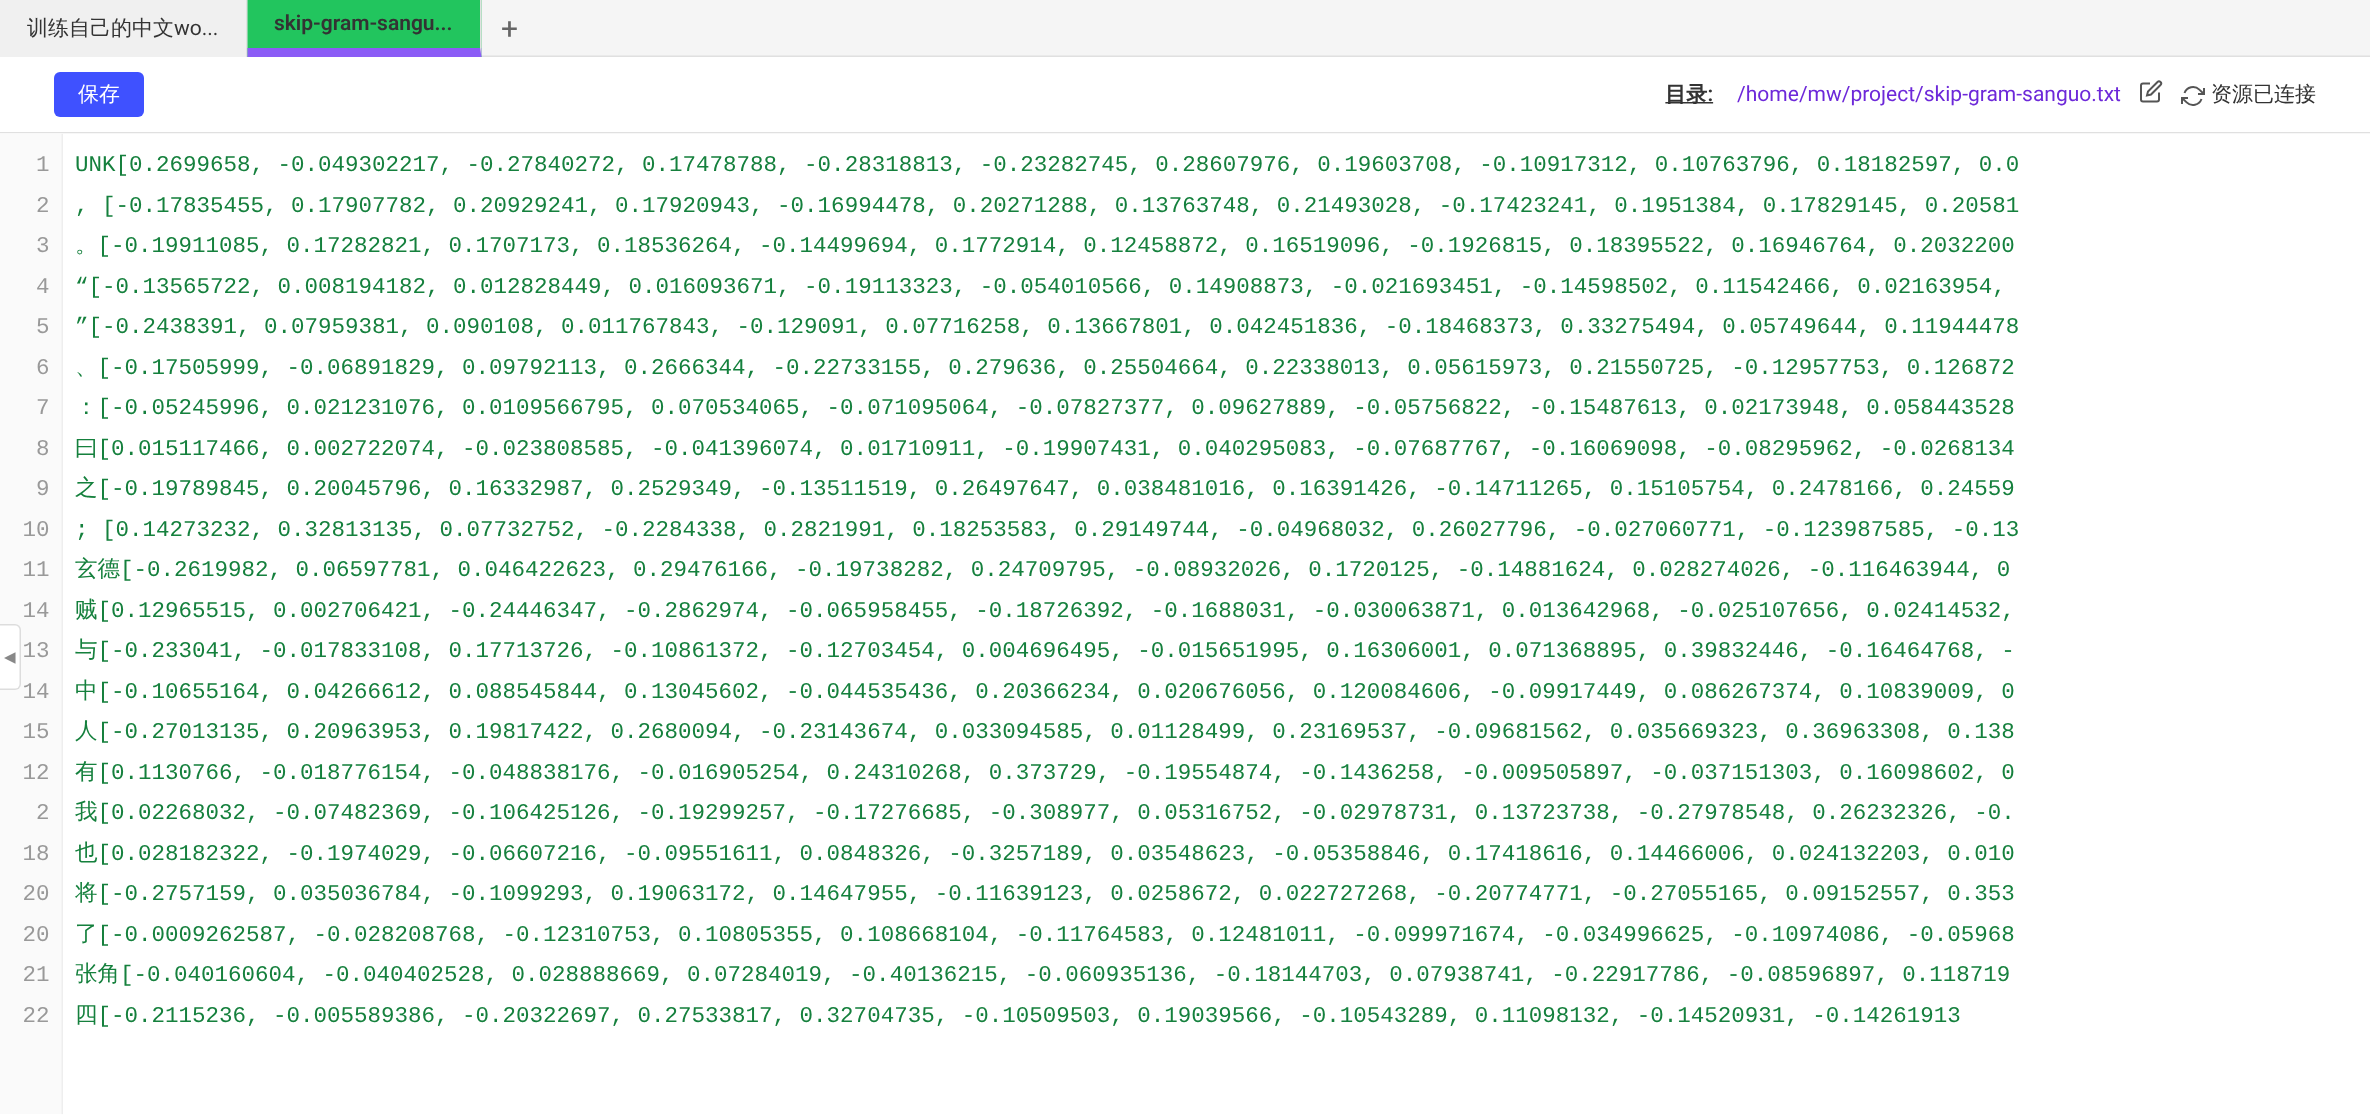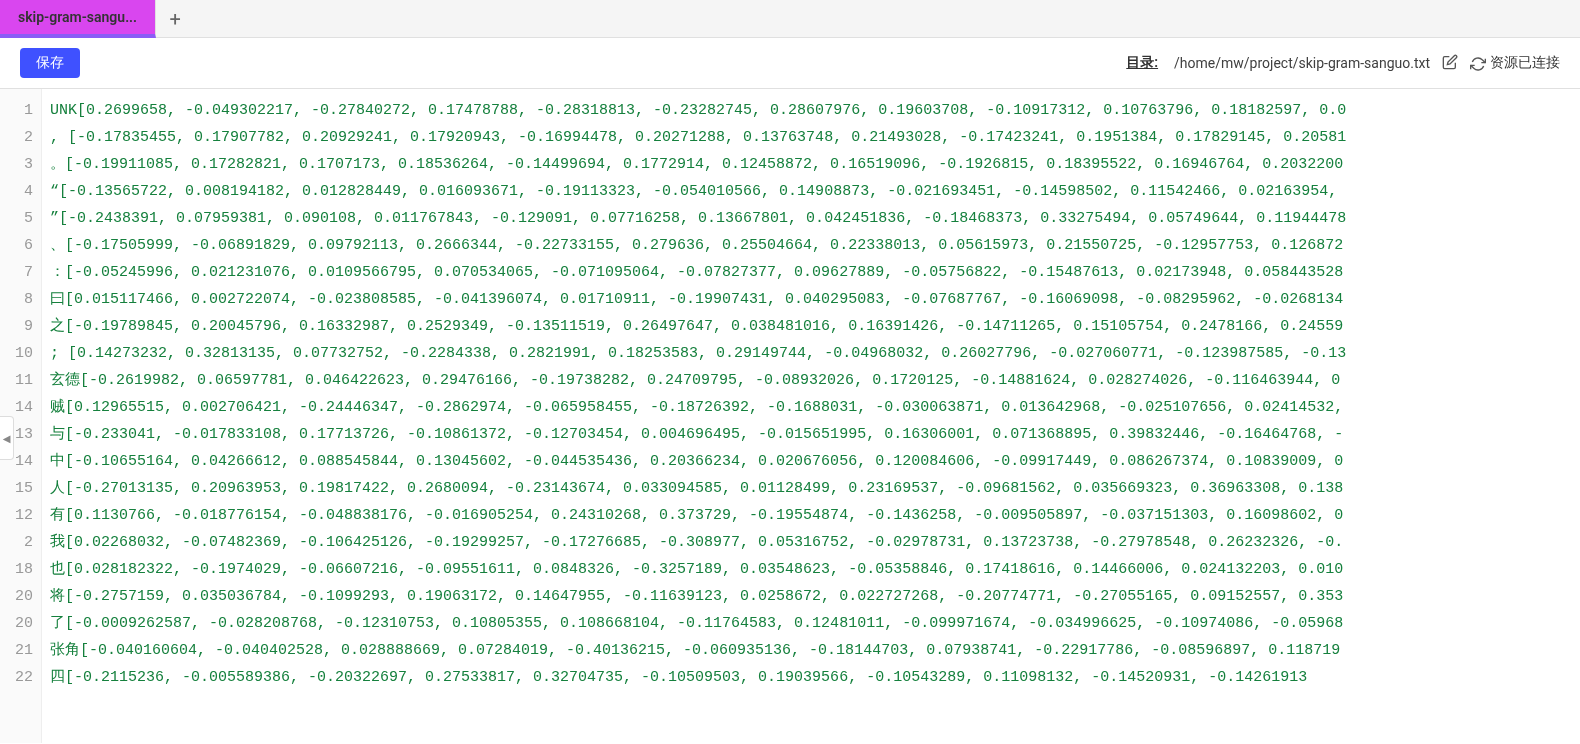--- a/index.html
+++ b/index.html
@@ -25,56 +25,56 @@
       background: #f0f0f0;
       color: #333;
       cursor: pointer;
       font-size: 14px;
       max-width: 210px;
       overflow: hidden;
       text-overflow: ellipsis;
       white-space: nowrap;
     }
     .tab.active {
-      background: #d946ef;
+      background: #22c55e;
       font-weight: 600;
-      border-bottom: 4px solid #8b5cf6;
+      border-bottom: 6px solid #8b5cf6;
       margin-bottom: -1px;
       position: relative;
     }
     .add-tab {
       width: 38px;
       height: 38px;
       display: flex;
       align-items: center;
       justify-content: center;
       font-size: 20px;
       color: #666;
       cursor: pointer;
     }
     .toolbar {
       display: flex;
       align-items: center;
       justify-content: space-between;
-      padding: 10px 20px;
+      padding: 10px 36px;
       border-bottom: 1px solid #e0e0e0;
     }
     .toolbar-left { display: flex; align-items: center; gap: 12px; }
     .toolbar-right { display: flex; align-items: center; gap: 12px; color: #333; }
     .save-btn {
       background: #3f51ff;
       color: #fff;
       border: none;
       padding: 6px 16px;
       border-radius: 4px;
       font-size: 14px;
       cursor: pointer;
     }
     .path-label { font-weight: 600; margin-right: 4px; text-decoration: underline; }
-    .path-value { color: #404040; }
+    .path-value { color: #6d28d9; }
     .edit-icon {
       width: 16px;
       height: 16px;
       cursor: pointer;
       color: #555;
     }
     .refresh-icon {
       width: 16px;
       height: 16px;
       color: #555;
@@ -124,20 +124,21 @@
       cursor: pointer;
       z-index: 10;
     }
     .editor-wrap { position: relative; }
     .status { display: inline-flex; align-items: flex-end; gap: 4px; }
   </style>
 </head>
 <body>
 
 <div class="tabs-bar">
+  <div class="tab">训练自己的中文wo...</div>
   <div class="tab active">skip-gram-sangu...</div>
   <div class="add-tab">+</div>
 </div>
 
 <div class="toolbar">
   <div class="toolbar-left">
     <button class="save-btn">保存</button>
   </div>
   <div class="toolbar-right">
     <span class="path-label">目录:</span>

